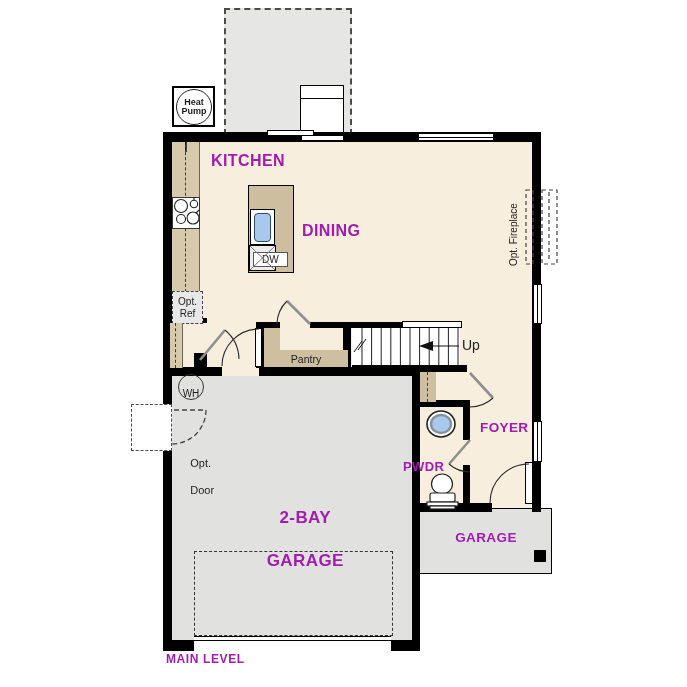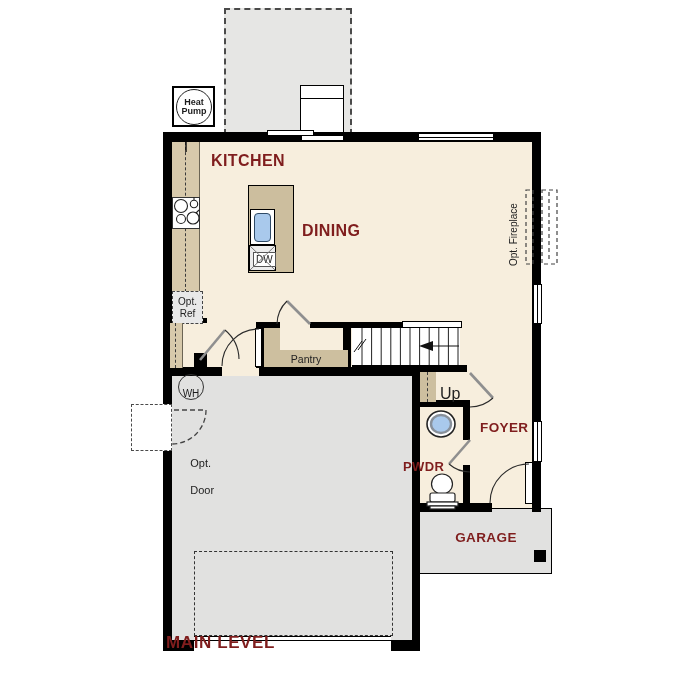--- a/index.html
+++ b/index.html
@@ -4,21 +4,21 @@
 <style>
   html,body{margin:0;padding:0;background:#ffffff;}
   #plan{position:relative;width:687px;height:687px;background:#fff;overflow:hidden;
         font-family:"Liberation Sans", sans-serif;color:#1b1b1b;}
   .abs{position:absolute;}
   .fill{position:absolute;}
   .wall{position:absolute;background:#000;}
   .win{position:absolute;background:#fff;border:1px solid #000;box-sizing:border-box;}
   .win .mid{position:absolute;background:#000;}
   .lbl{position:absolute;white-space:pre;}
-  .room-lbl{font-weight:bold;letter-spacing:.4px;color:#7f1d1d;}
+  .room-lbl{font-weight:bold;letter-spacing:.4px;color:#a21caf;}
   .small-lbl{color:#222;}
   .center{text-align:center;}
   .dashedbox{position:absolute;border:2px dashed #4a4a4a;box-sizing:border-box;}
   .dashline-v{position:absolute;border-left:1px dashed #3a3a3a;width:0;}
   svg.overlay{position:absolute;left:0;top:0;pointer-events:none;}
 </style>
 </head>
 <body>
 
 <div id="plan">
@@ -85,21 +85,21 @@
   </div>
   <div class="abs" style="left:170px;top:323px;width:13px;height:45px;background:#d7c9ab;border-right:1px solid #6b6454;box-sizing:border-box;">
     <div class="dashline-v" style="left:5px;top:0;height:45px;"></div>
   </div>
 
   <div class="abs" style="left:248px;top:185px;width:46px;height:88px;background:#ccbe9e;border:1.5px solid #000;box-sizing:border-box;"></div>
   <div class="abs" style="left:250px;top:209px;width:25px;height:36px;background:#fff;border:1.2px solid #000;box-sizing:border-box;">
     <div style="position:absolute;left:3px;top:3px;width:15px;height:27px;background:#a9c9ec;border:1px solid #2f4a66;border-radius:4px;"></div>
   </div>
   <div class="abs" style="left:249px;top:245px;width:27px;height:26px;background:#ededed;border:1px solid #000;box-sizing:border-box;">
-    <div style="position:absolute;left:3px;top:6px;background:#fff;border:1px solid #555;font-size:10px;padding:0 2px;line-height:1.3;">DW</div>
+    <div style="position:absolute;left:3px;top:6px;background:#fff;border:1px solid #555;font-size:10px;padding:0 8px;line-height:1.3;">DW</div>
   </div>
 
   <div class="abs" style="left:264px;top:328px;width:16px;height:26px;background:#cdbf9f;"></div>
   <div class="abs" style="left:264px;top:350px;width:84px;height:17px;background:#cdbf9f;display:flex;align-items:center;justify-content:center;">
     <span class="small-lbl" style="font-size:10.5px;">Pantry</span>
   </div>
   <div class="abs" style="left:420px;top:372px;width:16px;height:30px;background:#cdbf9f;">
     <div class="dashline-v" style="left:7px;top:0;height:30px;"></div>
   </div>
 
@@ -194,26 +194,30 @@
       <rect x="430" y="493" width="25" height="9" rx="2" fill="#fff"></rect>
       <rect x="427" y="502" width="31" height="4" fill="#fff"></rect>
       <rect x="430" y="506" width="25" height="3" fill="#fff"></rect>
     </g>
 
     <line x1="186" y1="142" x2="186" y2="152" stroke="#111" stroke-width="1.5"></line>
   </svg>
 
   <div class="lbl room-lbl" style="left:211px;top:152px;font-size:16px;">KITCHEN</div>
   <div class="lbl room-lbl" style="left:302px;top:222px;font-size:16px;">DINING</div>
+  <div class="lbl room-lbl center" style="left:245px;top:486px;width:100px;font-size:17px;line-height:1.25;">
+    <span>2-BAY</span><br>
+    <span>GARAGE</span>
+  </div>
   <div class="lbl room-lbl" style="left:480px;top:420px;font-size:13.5px;">FOYER</div>
   <div class="lbl room-lbl" style="left:403px;top:459px;font-size:13px;">PWDR</div>
   <div class="lbl room-lbl center" style="left:440px;top:530px;width:92px;font-size:13.5px;">GARAGE</div>
-  <div class="lbl room-lbl" style="left:166px;top:633px;font-size:17px;letter-spacing:.6px;">MAIN LEVEL</div>
-
-  <div class="lbl small-lbl" style="left:440px;top:337px;font-size:16px;margin-top:48px;">Up</div>
+  <div class="lbl room-lbl" style="left:166px;top:652px;font-size:12px;letter-spacing:.6px;">MAIN LEVEL</div>
+
+  <div class="lbl small-lbl" style="left:462px;top:337px;font-size:14px;">Up</div>
   <div class="abs" style="left:178px;top:374px;width:26px;height:26px;border:1.2px solid #333;border-radius:50%;
               display:flex;align-items:flex-end;justify-content:center;font-size:10px;box-sizing:border-box;">
     <span>WH</span>
   </div>
   <div class="lbl small-lbl" style="left:178px;top:444px;font-size:11px;line-height:1.2;">
     <span>Opt.</span><br>
     <span>Door</span>
   </div>
   <div class="lbl small-lbl" style="left:508px;top:188px;height:78px;font-size:10px;writing-mode:vertical-rl;transform:rotate(180deg);">Opt. Fireplace</div>
 

